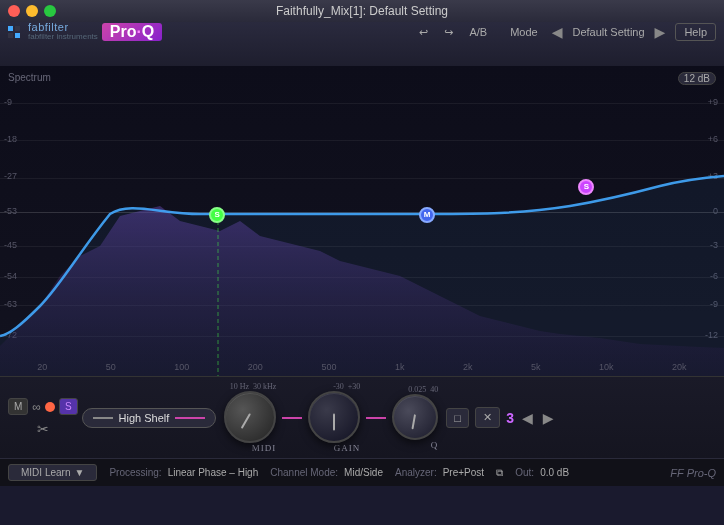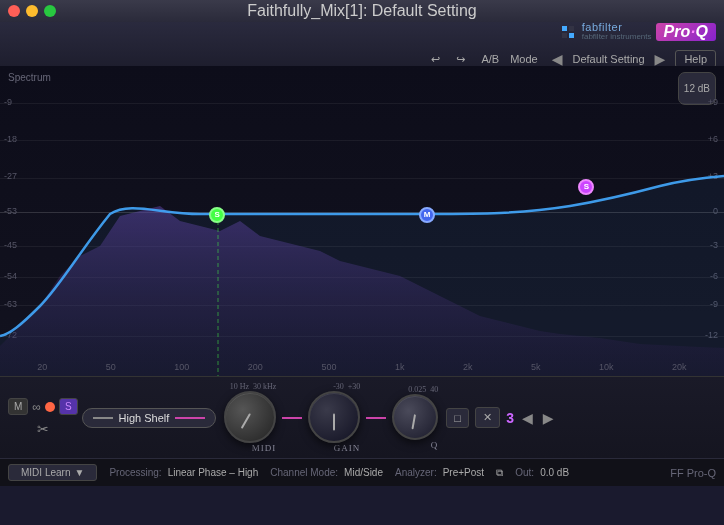--- a/index.html
+++ b/index.html
@@ -30,33 +30,32 @@
     }
     .traffic-light {
       width: 12px; height: 12px;
       border-radius: 50%;
     }
     .tl-red { background: #ff5f57; }
     .tl-yellow { background: #febc2e; }
     .tl-green { background: #28c840; }
     #window-title {
       color: #ccc;
-      font-size: 16px;
+      font-size: 12px;
     }
 
     
     #top-bar {
       width: 100%;
       height: 44px;
       background: linear-gradient(to bottom, #2a2a3e, #1e1e2e);
       display: flex;
-      align-items: flex-end;
+      align-items: flex-start;
       padding: 0 8px;
       gap: 8px;
-      flex-direction: column;
     }
     #logo-area {
       display: flex;
       align-items: center;
       gap: 4px;
     }
     #logo-grid {
       display: grid;
       grid-template-columns: 1fr 1fr;
       gap: 2px;
@@ -81,40 +80,39 @@
       color: #567;
       font-size: 8px;
     }
     #proq-logo {
       background: linear-gradient(135deg, #cc44aa, #8822cc);
       color: white;
       font-size: 16px;
       font-weight: bold;
       padding: 0 8px;
       border-radius: 3px;
-      font-style: italic;
     }
     #proq-logo span { color: #ff88ff; }
 
     #toolbar-controls {
       display: flex;
       align-items: center;
       gap: 8px;
       margin-left: auto;
     }
     .toolbar-btn {
       color: #aaa;
       font-size: 11px;
       cursor: pointer;
       padding: 2px 4px;
     }
     #ab-section {
       display: flex;
       align-items: center;
-      gap: 3px;
+      gap: 15px;
     }
     #preset-area {
       display: flex;
       align-items: center;
       gap: 6px;
       color: #aaa;
       font-size: 11px;
     }
     .preset-arrow {
       color: #888;
@@ -147,21 +145,21 @@
       font-size: 10px;
     }
 
     #db-badge {
       position: absolute;
       top: 6px;
       right: 8px;
       background: #2a2a3a;
       color: #aaa;
       font-size: 10px;
-      padding: 10px 5px;
+      padding: 0 5px;
       border: 1px solid #444;
       border-radius: 7px;
     }
 
     
     .grid-h {
       position: absolute;
       left: 0; right: 0;
       height: 1px;
       background: rgba(255,255,255,0.06);
@@ -384,20 +382,21 @@
       font-size: 10px;
     }
     .status-value {
       color: #aaa;
       font-size: 10px;
     }
     #plugin-name {
       margin-left: auto;
       color: #667;
       font-size: 11px;
+      font-style: italic;
     }
 
     
     .eq-node {
       position: absolute;
       width: 16px; height: 16px;
       border-radius: 50%;
       cursor: pointer;
       transform: translate(-50%, -50%);
       display: flex;

